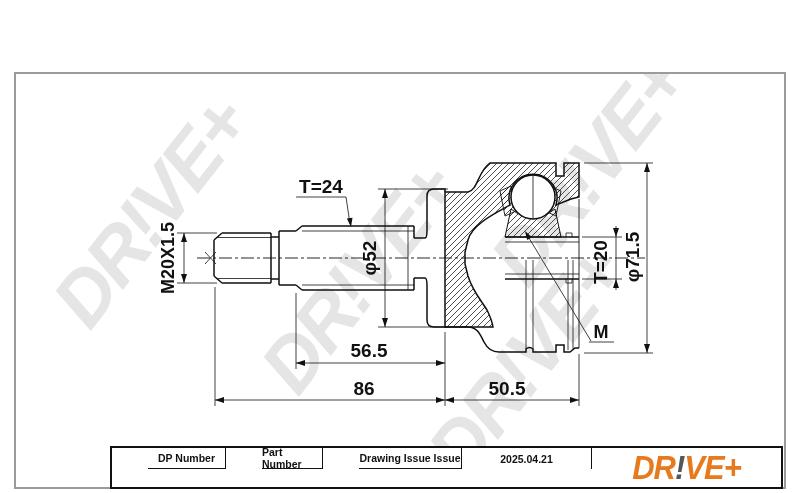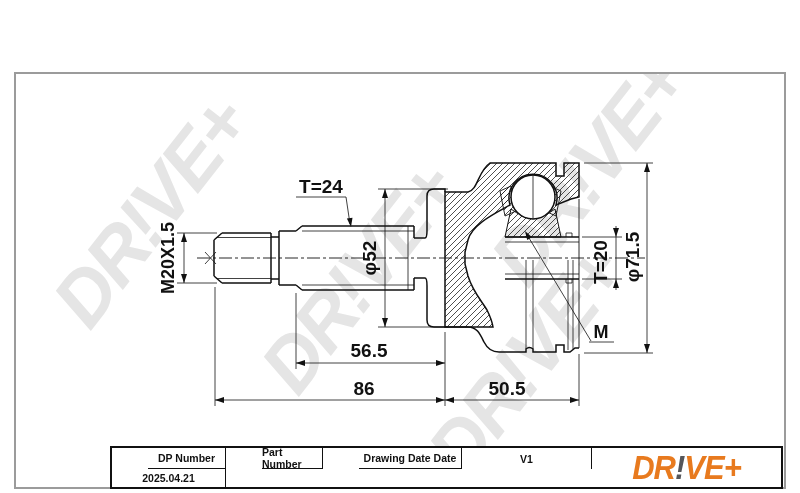--- a/index.html
+++ b/index.html
@@ -126,23 +126,22 @@
     <text transform="rotate(-90 634 257)" x="634" y="257" font-size="19" text-anchor="middle" dominant-baseline="middle">φ71.5</text>
     <text x="601" y="338" font-size="18" text-anchor="middle">M</text>
     <text x="369" y="357" font-size="19" text-anchor="middle">56.5</text>
     <text x="364" y="395" font-size="19" text-anchor="middle">86</text>
     <text x="507" y="395" font-size="19" text-anchor="middle">50.5</text>
   </svg>
 
   <div class="spec-table">
     <div class="cell hdr">DP Number</div>
     <div class="cell hdr">Part Number</div>
-    <div class="cell hdr">Drawing Date Date</div>
+    <div class="cell hdr">Drawing Issue Issue</div>
     <div class="cell logo-cell">
       <span class="brand">
         <span class="b-or">DR</span><span class="b-gy">!</span><span class="b-or">VE+</span>
       </span>
     </div>
-    <div class="cell">V1</div>
     <div class="cell">2025.04.21</div>
   </div>
 
 </div>
 
 </body></html>

